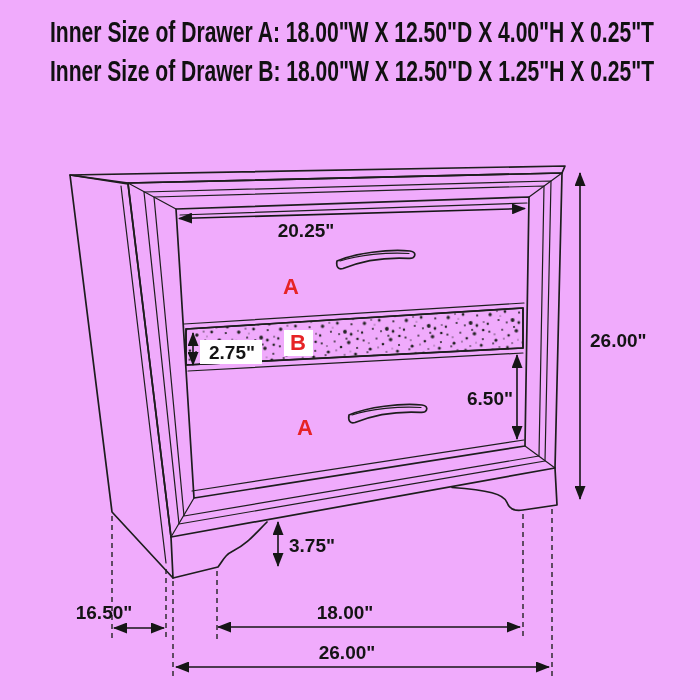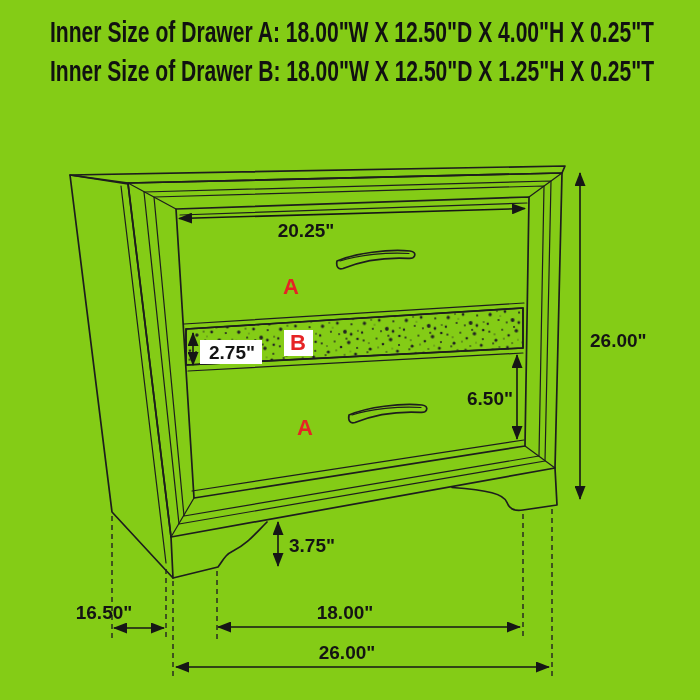--- a/index.html
+++ b/index.html
@@ -1,16 +1,16 @@
 <!DOCTYPE html>
 <html><head>
 <meta charset="utf-8">
 <style>
   html,body{margin:0;padding:0;background:#ffffff;}
-  #stage{width:700px;height:700px;position:relative;background:#84cc16;overflow:hidden;}
+  #stage{width:700px;height:700px;position:relative;background:#f0abfc;overflow:hidden;}
   svg{display:block;}
   text{font-family:"Liberation Sans","DejaVu Sans",sans-serif;}
   .hdr{font-weight:bold;font-size:30px;fill:#111;}
   .dim-label{font-weight:bold;font-size:19px;fill:#141414;}
   .red-label{font-weight:bold;font-size:22px;fill:#e62325;text-anchor:middle;}
   .outline{stroke:#1d1d1d;fill:none;stroke-linejoin:round;stroke-linecap:round;}
   .thin{stroke-width:1.2;}
   .main{stroke-width:1.7;}
   .dimline{stroke:#161616;stroke-width:1.6;fill:none;}
   .dash{stroke:#222;stroke-width:1.4;fill:none;stroke-dasharray:5 4;}

